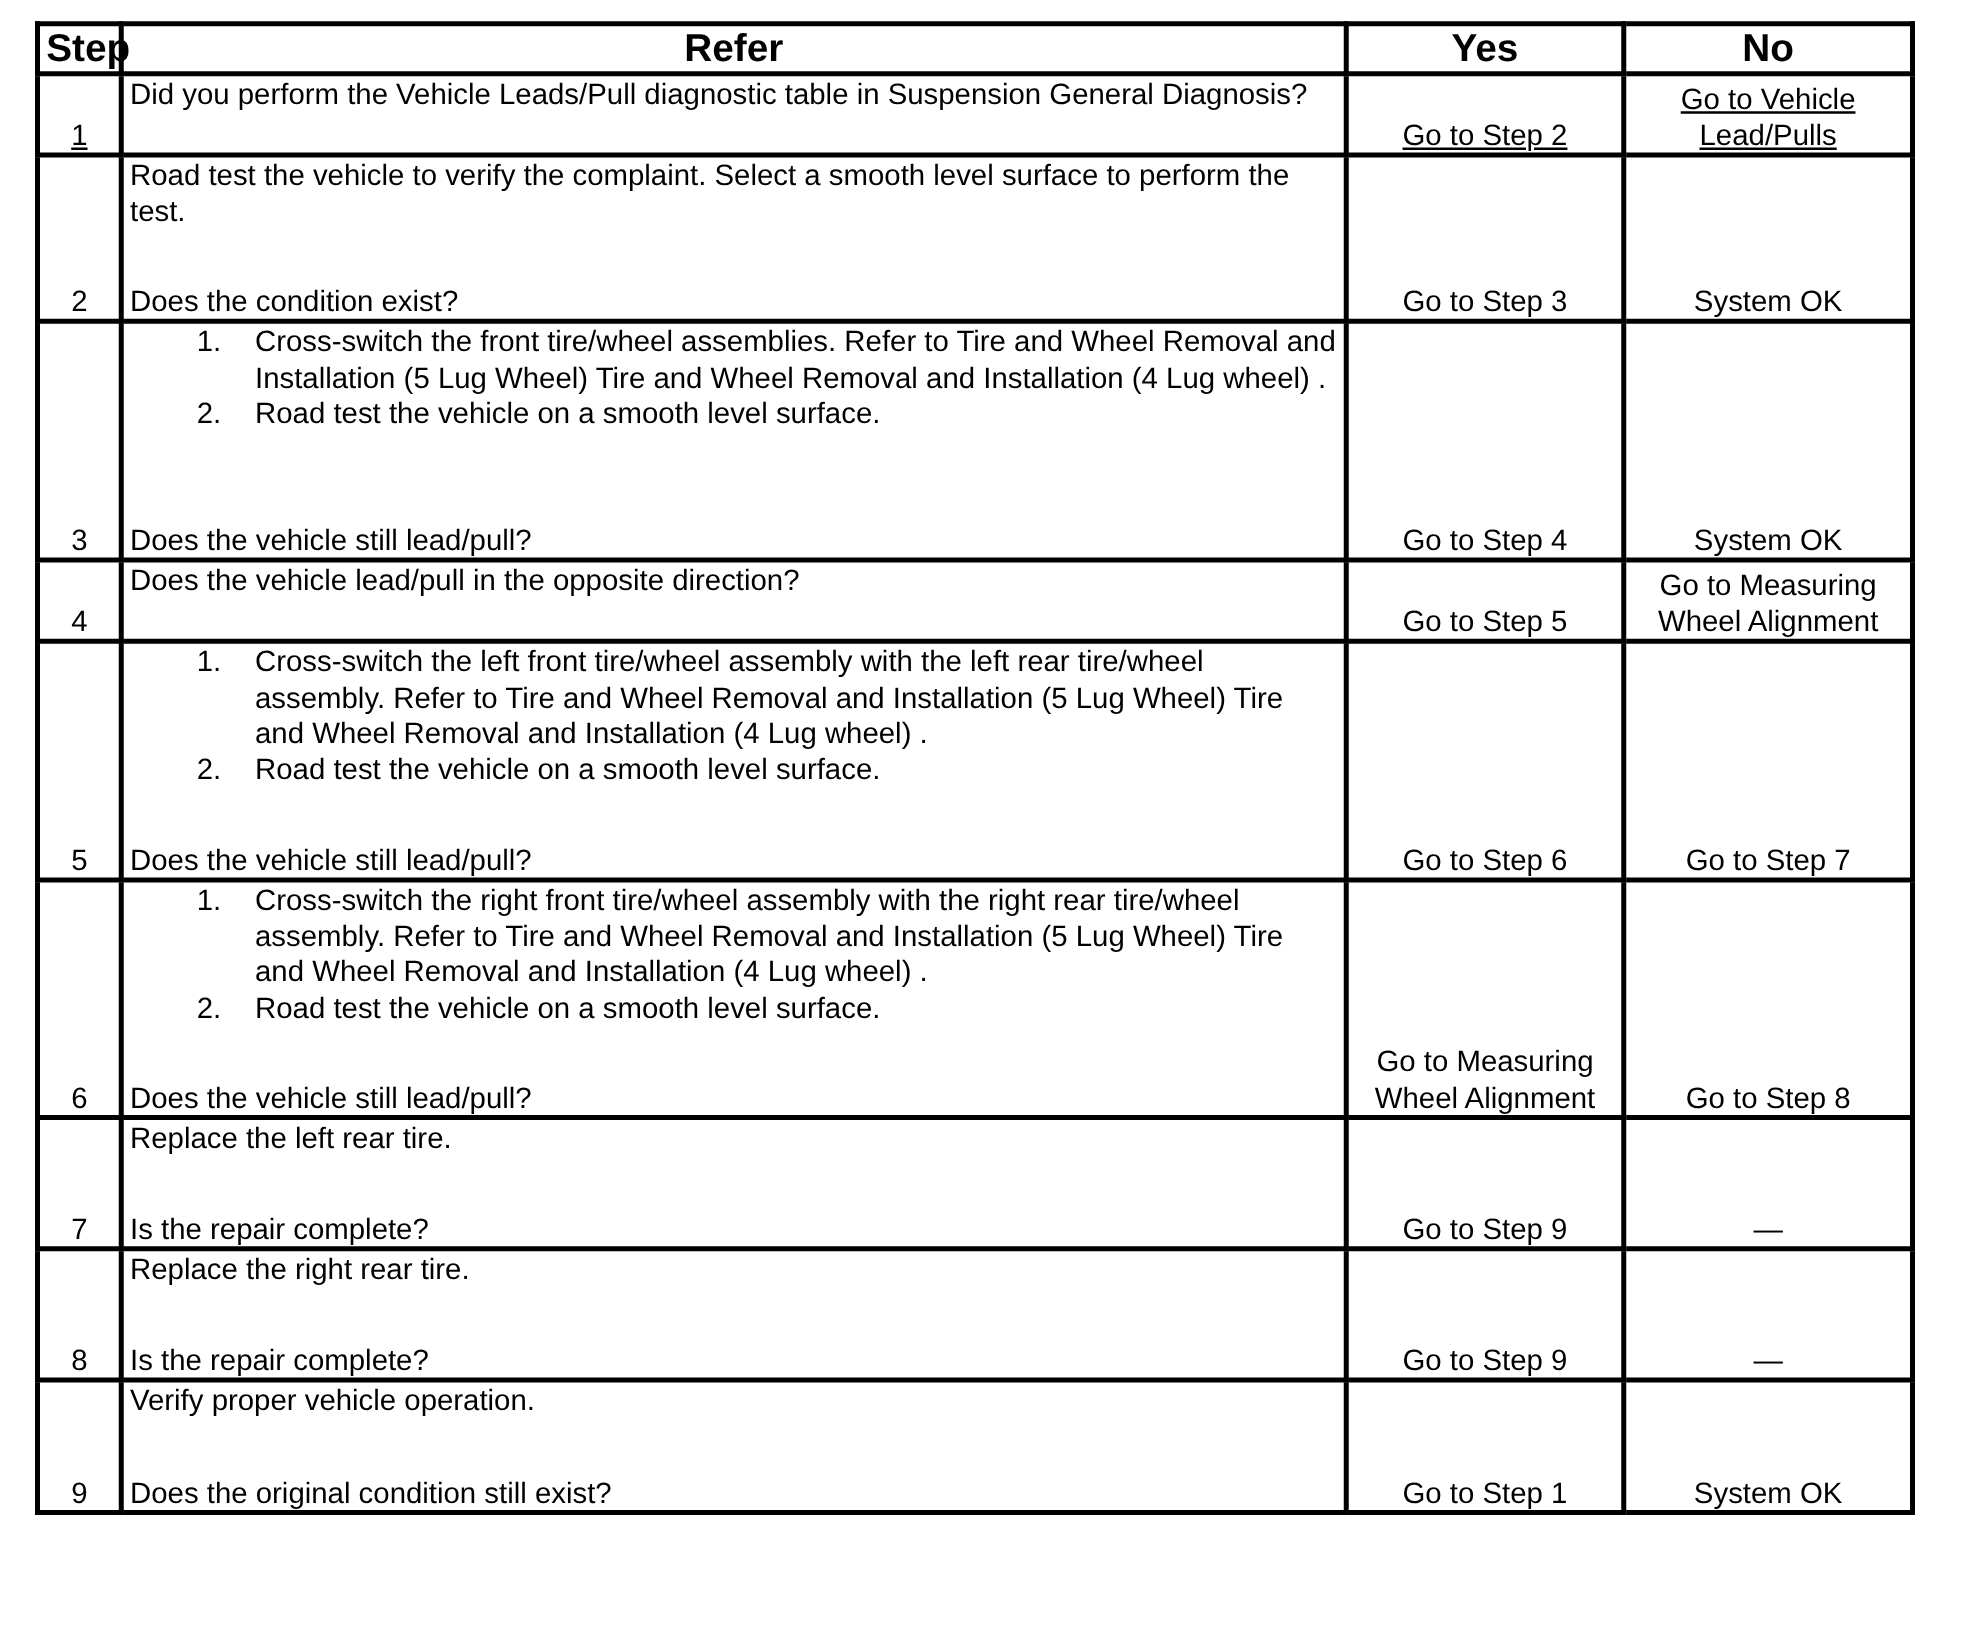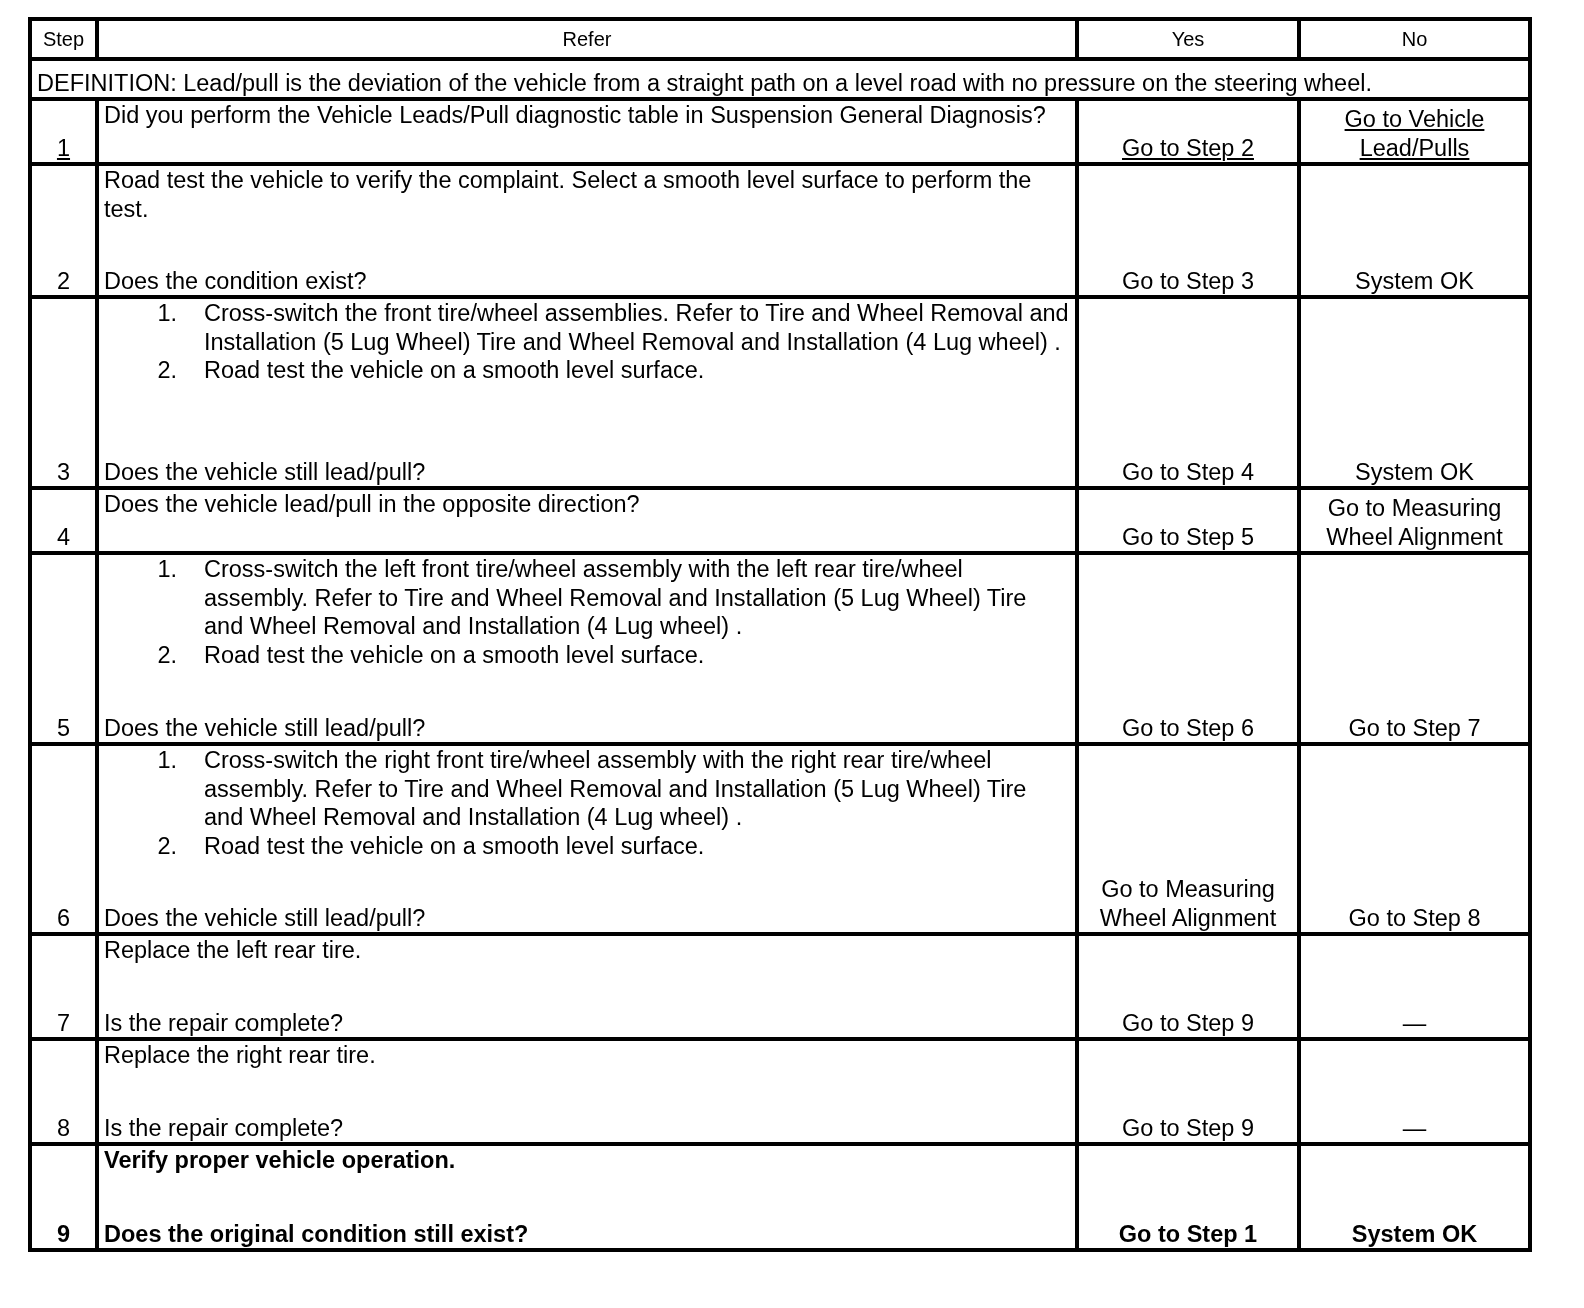--- a/index.html
+++ b/index.html
@@ -9,41 +9,41 @@
     width: 1500px; border-collapse: collapse; table-layout: fixed;
     font-size: 23.5px; line-height: 28.5px;
   }
   table.diag td, table.diag th {
     border: 4px solid #000; padding: 0 5px; vertical-align: bottom;
   }
   col.c-step { width: 67px; }
   col.c-action { width: 980px; }
   col.c-yes { width: 222px; }
   col.c-no { width: 231px; }
-  th { font-weight: normal; height: 36px; text-align: center; vertical-align: middle !important; font-size: 20px; }
+  th { font-weight: bold; height: 36px; text-align: center; vertical-align: middle !important; font-size: 31px; }
   th.step-h { padding: 0 2px; }
   td.def { height: 36px; vertical-align: middle; padding: 0 4px; }
   td.step { text-align: center; vertical-align: middle; padding: 0; }
   td.yes, td.no { text-align: center; padding-bottom: 4px; }
   td.action { padding: 3px 5px 4px 5px; }
   .intro { }
   ol.substeps { margin: 0; padding: 0; list-style: none; }
   ol.substeps li { display: flex; }
   ol.substeps li .num { width: 100px; text-align: right; padding-right: 27px; box-sizing: border-box; flex: 0 0 100px; }
   ol.substeps li .txt { flex: 1; }
   .question { }
   tr.r1 td { height: 61px; text-decoration: underline; }
   tr.r2 td { height: 129px; }
   tr.r3 td { height: 187px; }
   tr.r4 td { height: 61px; }
   tr.r5 td { height: 187px; }
   tr.r6 td { height: 186px; }
   tr.r7 td { height: 101px; }
   tr.r8 td { height: 101px; margin-top: 28px; }
-  tr.r9 td { height: 102px; font-weight: bold; }
+  tr.r9 td { height: 102px; }
   td.action .cellwrap { position: relative; height: 100%; }
   .top-part { position: absolute; top: 0; left: 0; right: 0; }
   .bottom-part { position: absolute; bottom: 0; left: 0; right: 0; }
 </style>
 </head>
 <body>
 
 <table class="diag">
   <colgroup>
     <col class="c-step">
@@ -53,23 +53,20 @@
   </colgroup>
   <thead>
     <tr>
       <th class="step-h">Step</th>
       <th>Refer</th>
       <th>Yes</th>
       <th>No</th>
     </tr>
   </thead>
   <tbody id="tbody">
-    <tr>
-      <td class="def" colspan="4">DEFINITION: Lead/pull is the deviation of the vehicle from a straight path on a level road with no pressure on the steering wheel.</td>
-    </tr>
 
   <tr class="r1">
     <td class="step">1</td>
     <td class="action">
       <div class="cellwrap">
         <div class="top-part">
           <div class="intro">Did you perform the Vehicle Leads/Pull diagnostic table in Suspension General Diagnosis?</div>
           <ol class="substeps"></ol>
         </div>
         <div class="bottom-part">

